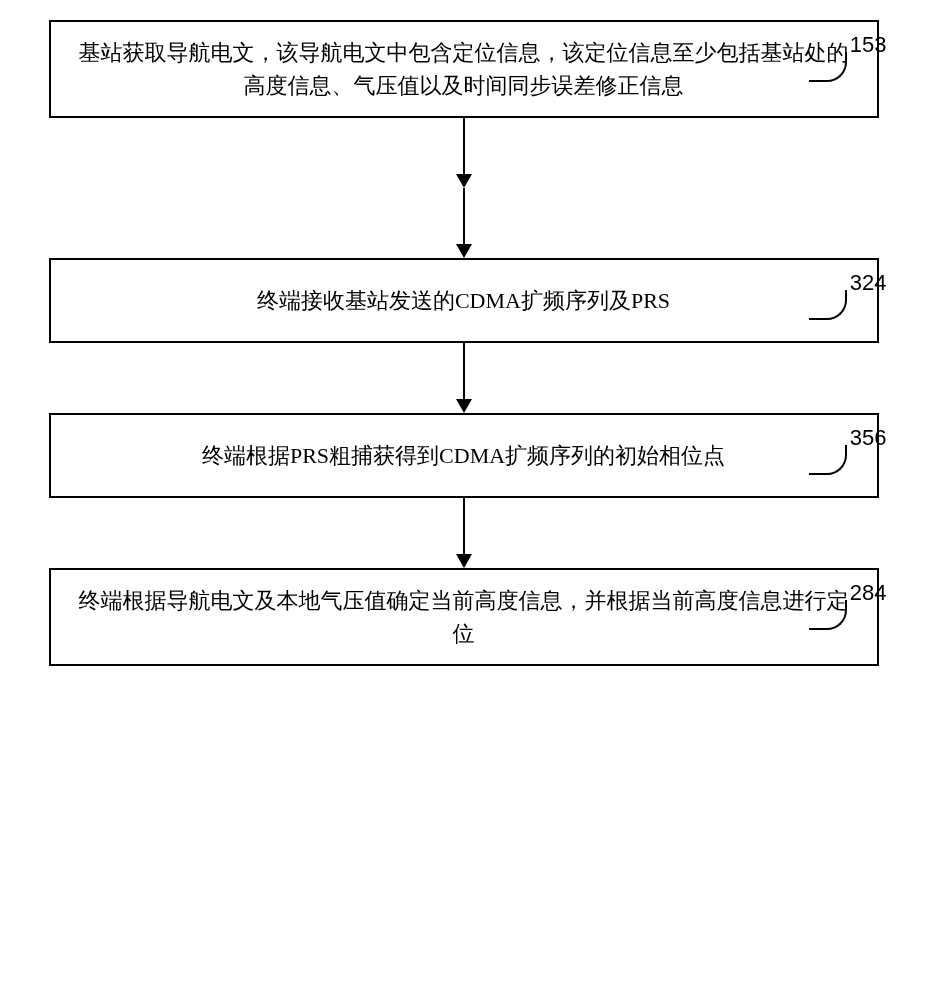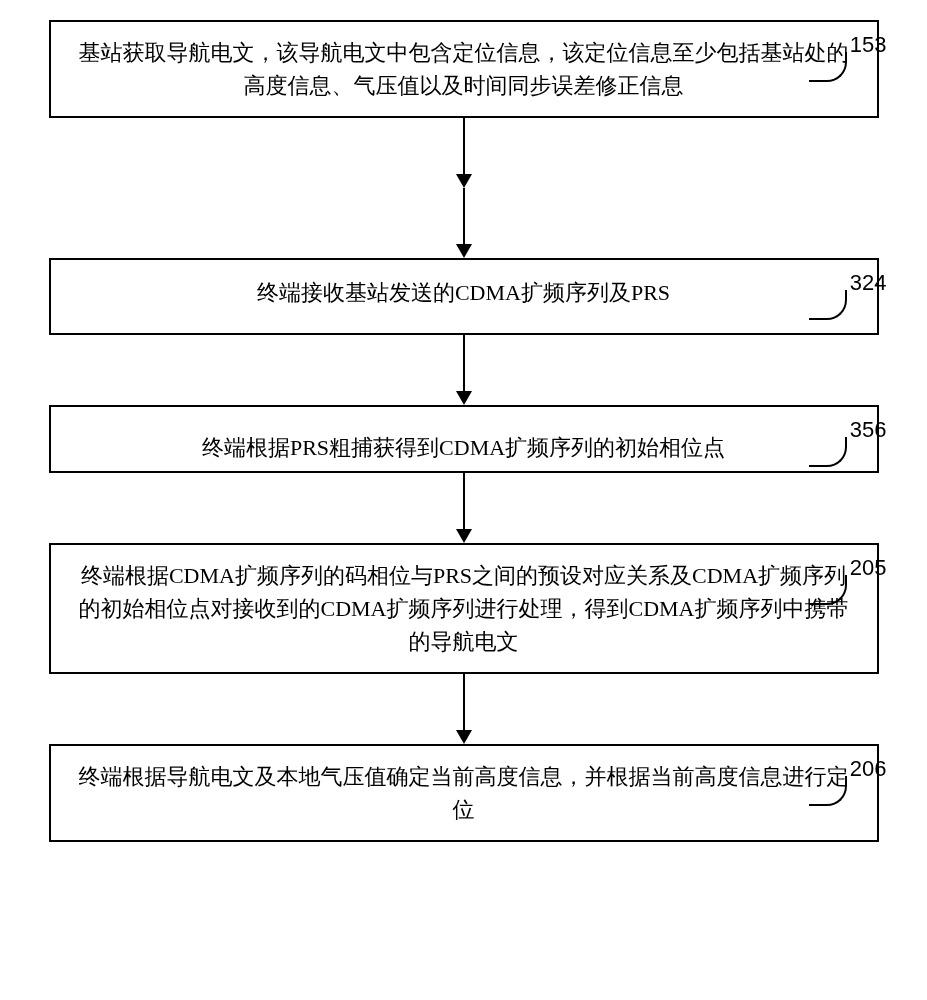--- a/index.html
+++ b/index.html
@@ -101,64 +101,51 @@
   </div>
 
   <div class="step-wrapper">
     <div class="arrow">
       <div class="arrow-line"></div>
       <div class="arrow-head"></div>
     </div>
   </div>
 
   <div class="step-wrapper">
-    <div class="step-box" style="padding-top:16px;padding-bottom:24px;">
+    <div class="step-box" style="padding-top:24px;padding-bottom:24px;">
       <span>终端接收基站发送的CDMA扩频序列及PRS</span>
       <div class="label-container">
         <div class="step-label">324</div>
         <div class="connector-line"></div>
       </div>
     </div>
     <div class="arrow">
       <div class="arrow-line"></div>
       <div class="arrow-head"></div>
     </div>
   </div>
 
   <div class="step-wrapper">
-    <div class="step-box" style="padding-top:24px;padding-bottom:7px;">
+    <div class="step-box" style="padding-top:24px;padding-bottom:24px;">
       <span>终端根据PRS粗捕获得到CDMA扩频序列的初始相位点</span>
       <div class="label-container">
         <div class="step-label">356</div>
         <div class="connector-line"></div>
       </div>
     </div>
     <div class="arrow">
       <div class="arrow-line"></div>
       <div class="arrow-head"></div>
     </div>
   </div>
 
-  <div class="step-wrapper">
-    <div class="step-box">
-      <span>终端根据CDMA扩频序列的码相位与PRS之间的预设对应关系及CDMA扩频序列的初始相位点对接收到的CDMA扩频序列进行处理，得到CDMA扩频序列中携带的导航电文</span>
-      <div class="label-container">
-        <div class="step-label">205</div>
-        <div class="connector-line"></div>
-      </div>
-    </div>
-    <div class="arrow">
-      <div class="arrow-line"></div>
-      <div class="arrow-head"></div>
-    </div>
-  </div>
 
   <div class="step-wrapper">
     <div class="step-box">
       <span>终端根据导航电文及本地气压值确定当前高度信息，并根据当前高度信息进行定位</span>
       <div class="label-container">
-        <div class="step-label">206</div>
+        <div class="step-label">284</div>
         <div class="connector-line"></div>
       </div>
     </div>
   </div>
 
 </div>
 
 </body></html>

